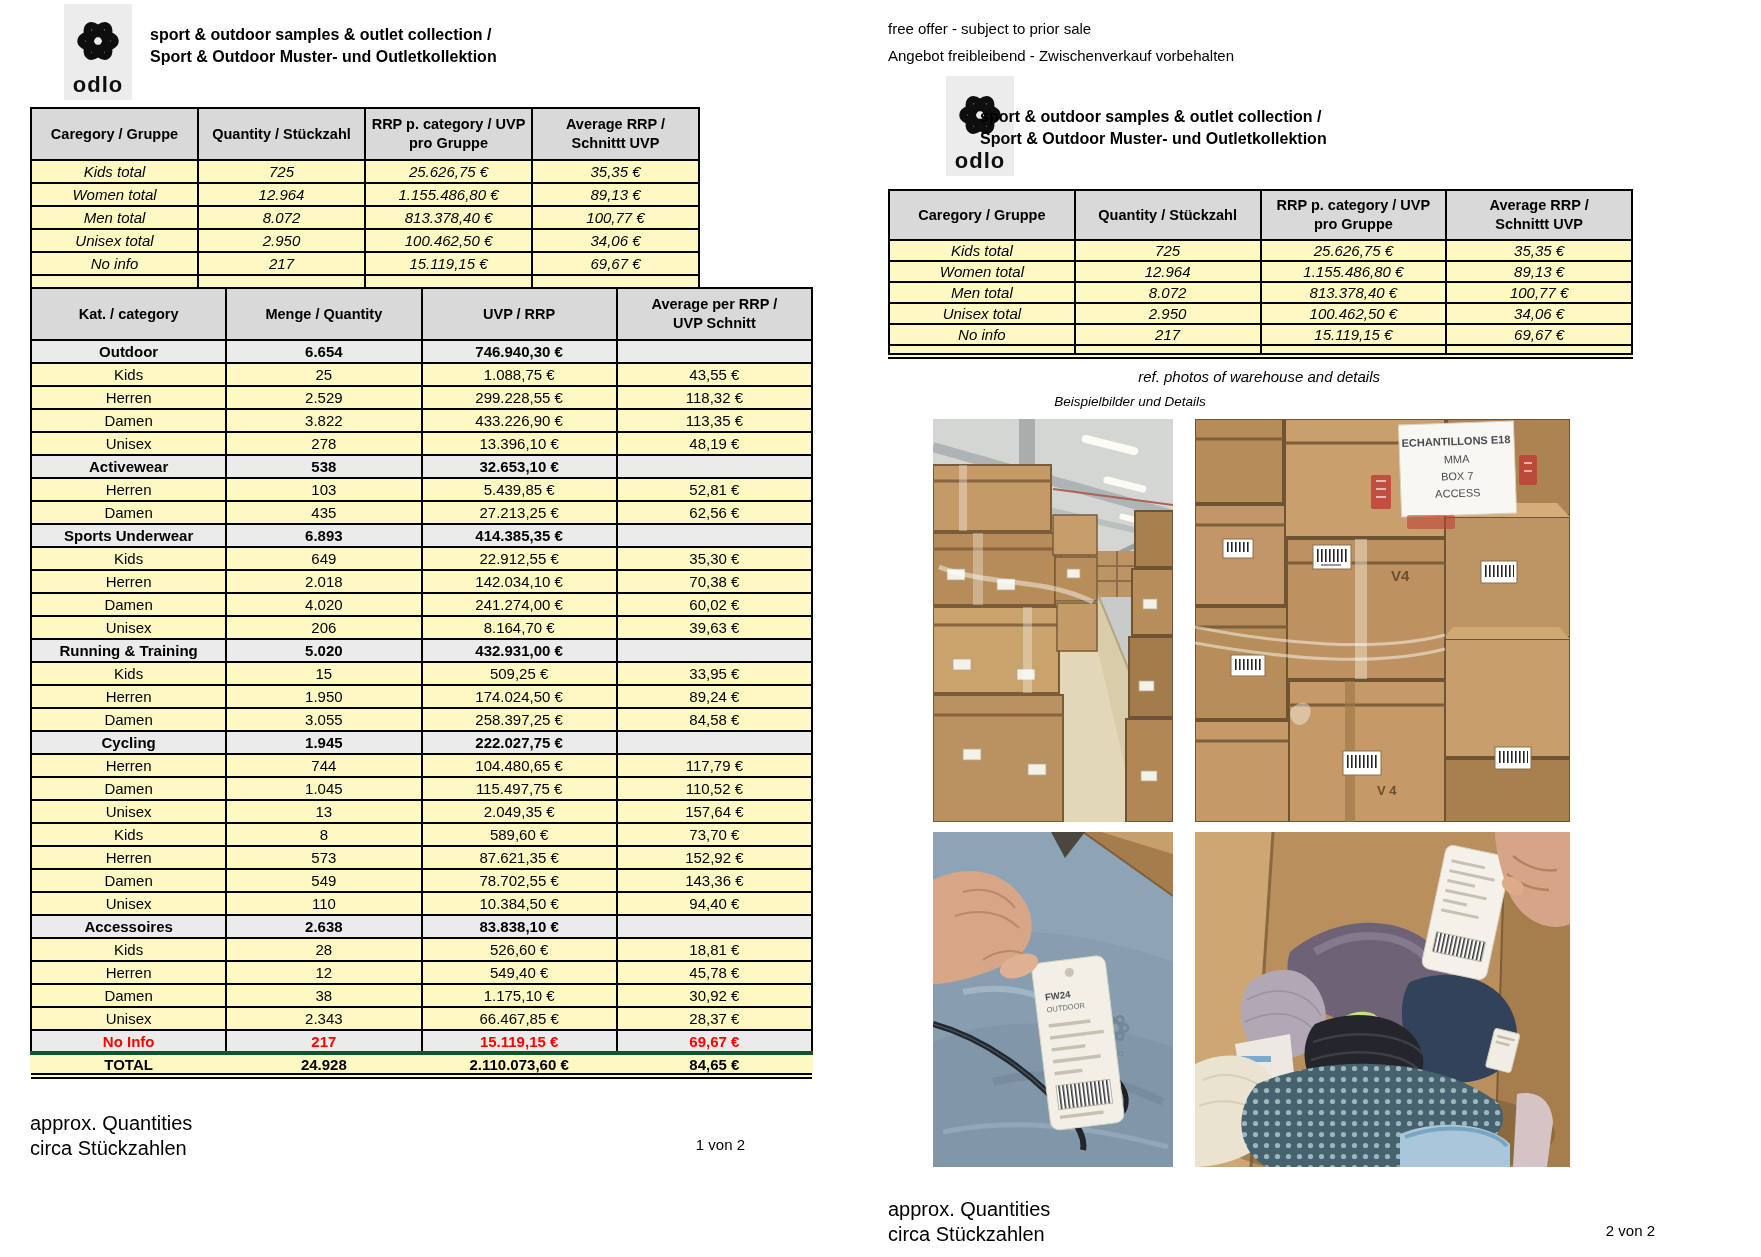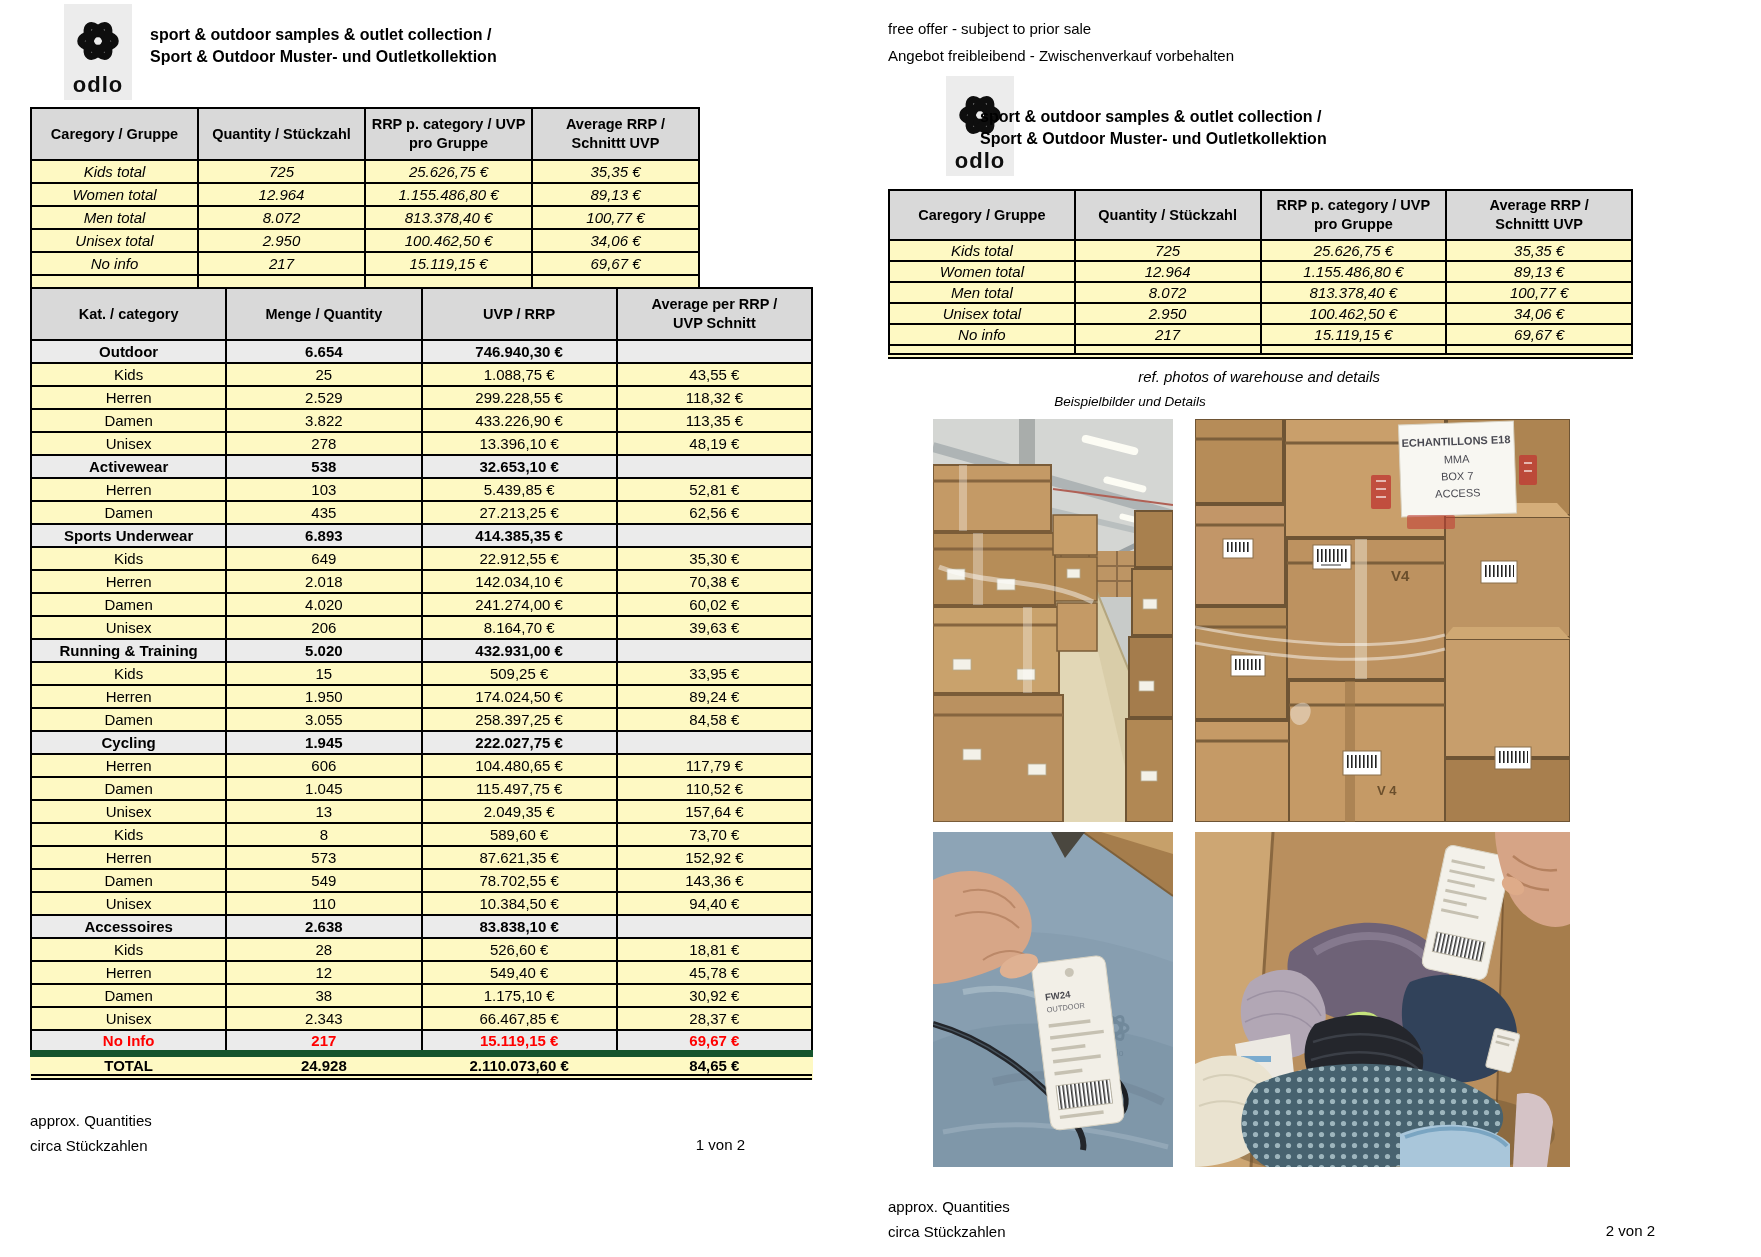--- a/index.html
+++ b/index.html
@@ -5,42 +5,42 @@
   html,body{margin:0;padding:0;}
   body{
     width:1761px;height:1257px;position:relative;overflow:hidden;
     background:#ffffff;
     font-family:"Liberation Sans", sans-serif;
     color:#000;
   }
   .abs{position:absolute;}
   .title-line{font-weight:bold;font-size:16px;line-height:22px;}
   .note-line{font-size:15px;}
-  .footer-line{font-size:15px;}
+  .footer-line{font-size:20px;}
   .pageno{font-size:15px;text-align:right;}
   .caption-en{font-style:italic;font-size:15px;text-align:right;}
   .caption-de{font-style:italic;font-size:13.5px;text-align:center;}
 
   table.t{border-collapse:collapse;table-layout:fixed;position:absolute;background:#fef9c3;}
   table.t th{
     border:2px solid #000;background:#d9d9d9;font-weight:bold;font-size:14.5px;
     text-align:center;vertical-align:middle;white-space:pre-line;line-height:1.3;padding:2px 2px;
   }
   table.t td{
     border:2px solid #000;font-size:15px;text-align:center;vertical-align:middle;
     padding:0 3px;overflow:hidden;white-space:nowrap;
   }
   table.t thead tr{height:52px;}
   table.t tbody tr{height:23px;}
   table.h50 thead tr{height:50px;}
   table.r21 tbody tr{height:21px;}
   table.it tbody[data-rows] td{font-style:italic;}
   tr.group td{font-weight:bold;background:#ebebeb;}
   tr.noinfo td{font-weight:bold;background:#ebebeb;color:#ff0000;}
-  tr.total td{font-weight:bold;border-left:none;border-right:none;border-top:7px solid #14532d;border-bottom:6px double #000;}
+  tr.total td{font-weight:bold;border-left:none;border-right:none;border-top:4px solid #14532d;border-bottom:6px double #000;}
   table.t tr.spacer{height:13px;}
   table.t tr.spacer2{height:11px;}
   tr.spacer2 td{border-bottom:6px double #000;}
 
   .logo-box{background:#ececec;display:block;}
   svg text{font-family:"Liberation Sans", sans-serif;}
 </style>
 </head>
 <body>
 
@@ -240,21 +240,21 @@
           <td>84,58 €</td>
         </tr>
         <tr class="group">
           <td>Cycling</td>
           <td>1.945</td>
           <td>222.027,75 €</td>
           <td></td>
         </tr>
         <tr>
           <td>Herren</td>
-          <td>606</td>
+          <td>744</td>
           <td>104.480,65 €</td>
           <td>117,79 €</td>
         </tr>
         <tr>
           <td>Damen</td>
           <td>1.045</td>
           <td>115.497,75 €</td>
           <td>110,52 €</td>
         </tr>
         <tr>

